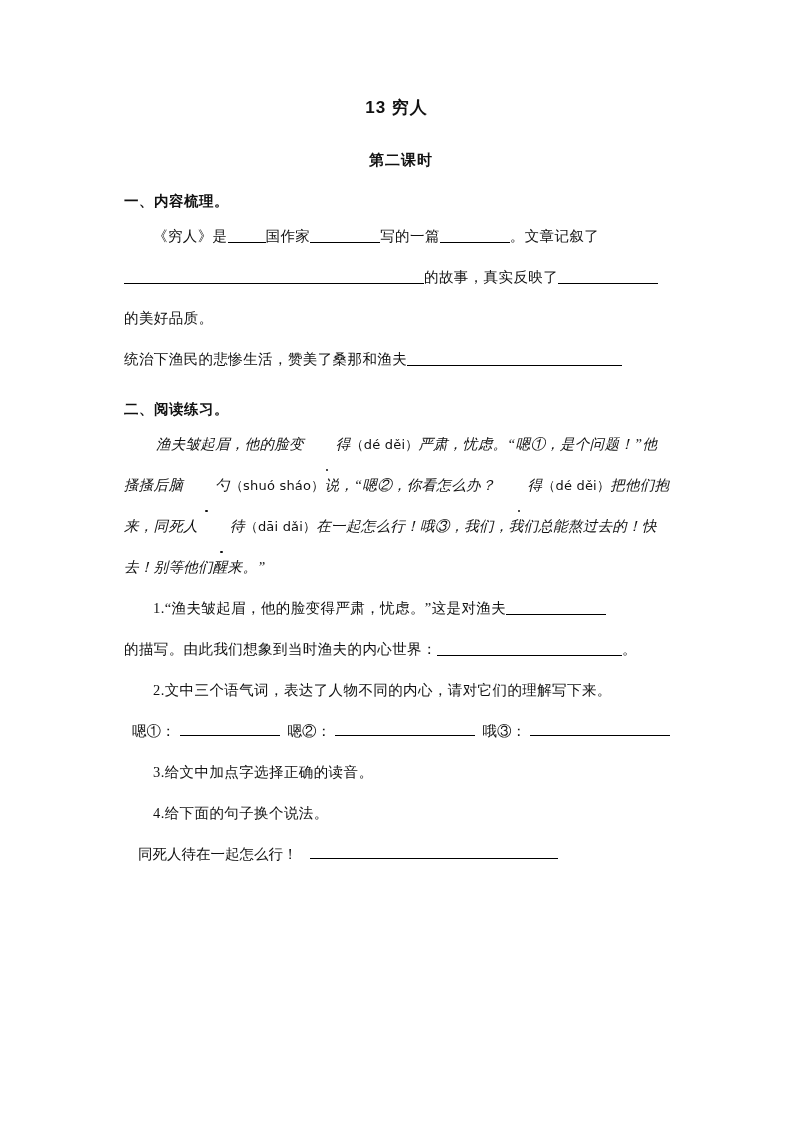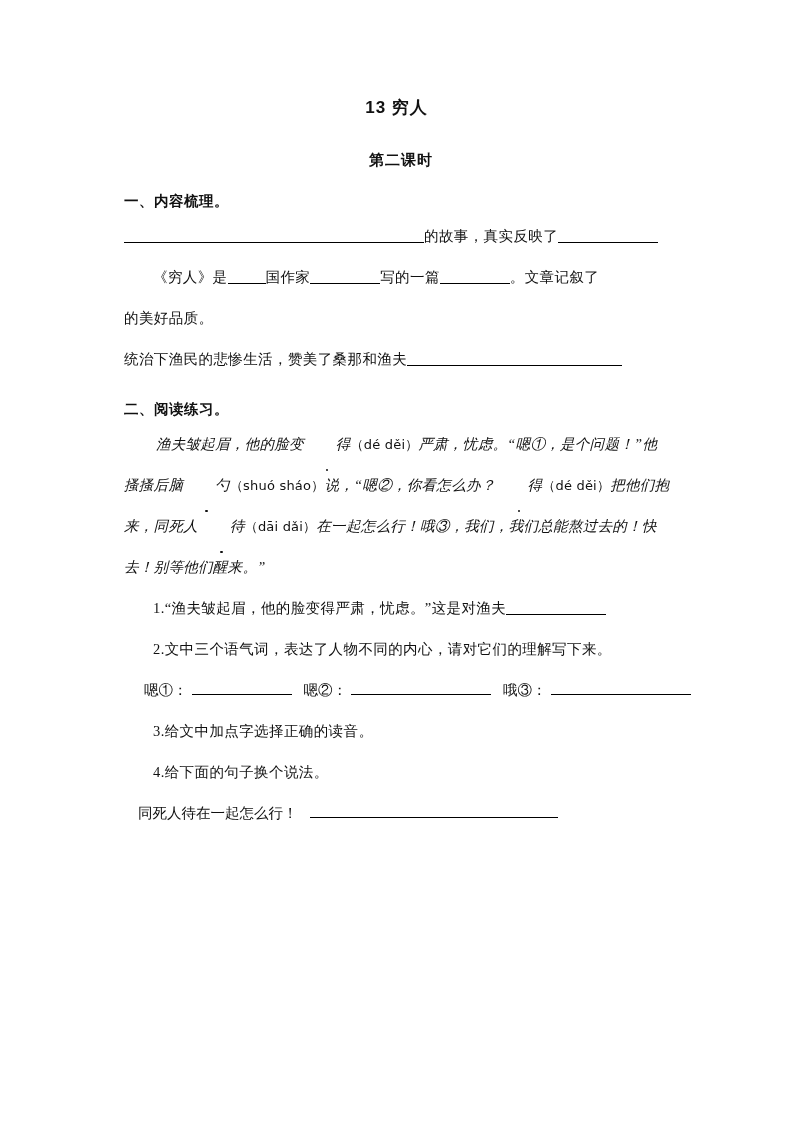--- a/index.html
+++ b/index.html
@@ -134,64 +134,67 @@
     vertical-align: -2px;
   }
 
   .q2-blanks {
     font-size: 14.5px;
     line-height: 41px;
     display: flex;
     align-items: baseline;
   }
   .q2-blanks .grp { display: inline-flex; align-items: baseline; white-space: nowrap; }
-  .q2-blanks .grp .lbl { margin-right: 4px; margin-left: 12px; }
+  .q2-blanks .grp .lbl { margin-right: 4px; }
   .q2-blanks .gap-a { width: 26px; display: inline-block; }
   .q2-blanks .gap-b { width: 24px; display: inline-block; }
 
   .q4-line { display: flex; align-items: baseline; font-size: 14.5px; line-height: 41px; }
   .q4-line .sent { text-indent: 0; padding-left: 14px; white-space: nowrap; }
   .q4-line .rule { margin-left: 12px; width: 248px; }
 </style>
 </head>
 <body>
 
 <div class="page">
 
   <h1 class="doc-title">13 穷人</h1>
   <h2 class="doc-subtitle">第二课时</h2>
 
   <div class="content">
 
     <div class="section-head">一、内容梳理。</div>
 
-    <div class="para songti">
-      <span class="blank b-fill-left"></span><span>的故事，真实反映了</span><span class="blank b-md"></span>
-    </div>
-
     <div class="para indent songti">
       <span>《穷人》是</span><span class="blank b-xs"></span><span>国作家</span><span class="blank b-sm"></span><span>写的一篇</span><span class="blank b-sm"></span><span>。文章记叙了</span>
     </div>
 
     <div class="para songti">
+      <span class="blank b-fill-left"></span><span>的故事，真实反映了</span><span class="blank b-md"></span>
+    </div>
+
+    <div class="para songti">
       <span>的美好品质。</span>
     </div>
 
     <div class="para songti">
       <span>统治下渔民的悲惨生活，赞美了桑那和渔夫</span><span class="blank b-xxl"></span>
     </div>
 
     <div class="section-head" style="margin-top:14px;">二、阅读练习。</div>
 
     <div class="kaiti" style="text-indent:2.2em;">
       <span>渔夫皱起眉，他的脸变</span><span class="dotted">得</span><span class="py">（dé děi）</span><span>严肃，忧虑。“嗯①，是个问题！”他搔搔后脑</span><span class="dotted">勺</span><span class="py">（shuó sháo）</span><span>说，“嗯②，你看怎么办？</span><span class="dotted">得</span><span class="py">（dé děi）</span><span>把他们抱来，同死人</span><span class="dotted">待</span><span class="py">（dāi dǎi）</span><span>在一起怎么行！哦③，我们，我们总能熬过去的！快去！别等他们醒来。”</span>
     </div>
 
     <div class="para songti" style="text-indent:2em;">
       <span>1.</span><span>“渔夫皱起眉，他的脸变得严肃，忧虑。”这是对渔夫</span><span class="blank b-md"></span>
+    </div>
+    <div class="para songti">
+      <span>的描写。由此我们想象到当时渔夫的内心世界：</span><span class="blank b-xl"></span><span>。</span>
     </div>
 
     <div class="para songti" style="text-indent:2em;">
       <span>2.</span><span>文中三个语气词，表达了人物不同的内心，请对它们的理解写下来。</span>
     </div>
 
     <div class="q2-blanks songti" style="padding-left:8px;">
       <span class="grp">
         <span class="lbl">嗯①：</span>
         <span class="blank b-md"></span>

